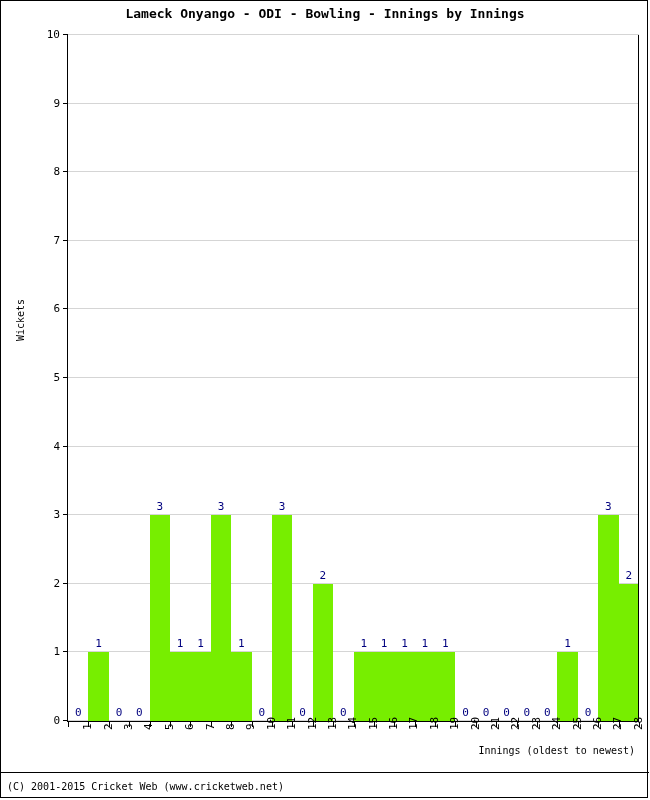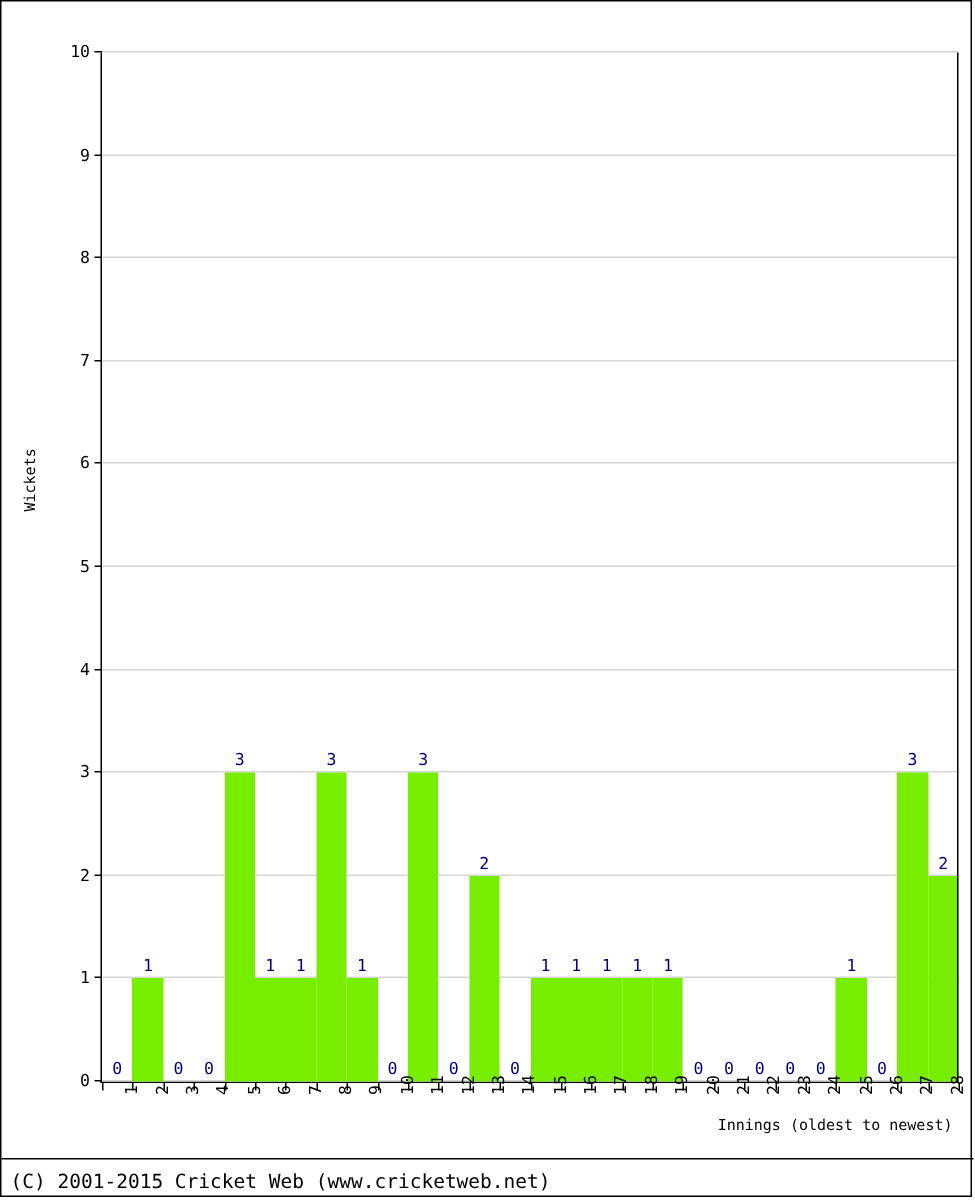--- a/index.html
+++ b/index.html
@@ -133,30 +133,31 @@
     left: 0;
     top: 771px;
     width: 648px;
     height: 1px;
     background: #000000;
   }
   #footer-text {
     position: absolute;
     left: 6px;
     top: 780px;
-    font-size: 13px;
+    font-size: 10px;
     color: #000000;
     white-space: nowrap;
   }
 </style>
 </head>
 <body>
 
 <div id="chart-root">
 
+  <div id="chart-title">Lameck Onyango - ODI - Bowling - Innings by Innings</div>
 
   <div id="y-axis-title">Wickets</div>
 
   <div id="plot-area">
     <div id="y-axis-group">
         <div class="gridline" style="bottom: 0px;"></div>
         <div class="ytick" style="bottom: 0px;"></div>
         <div class="ylabel-wrap" style="bottom: -5px;">0</div>
         <div class="gridline" style="bottom: 68.6px;"></div>
         <div class="ytick" style="bottom: 68.6px;"></div>

